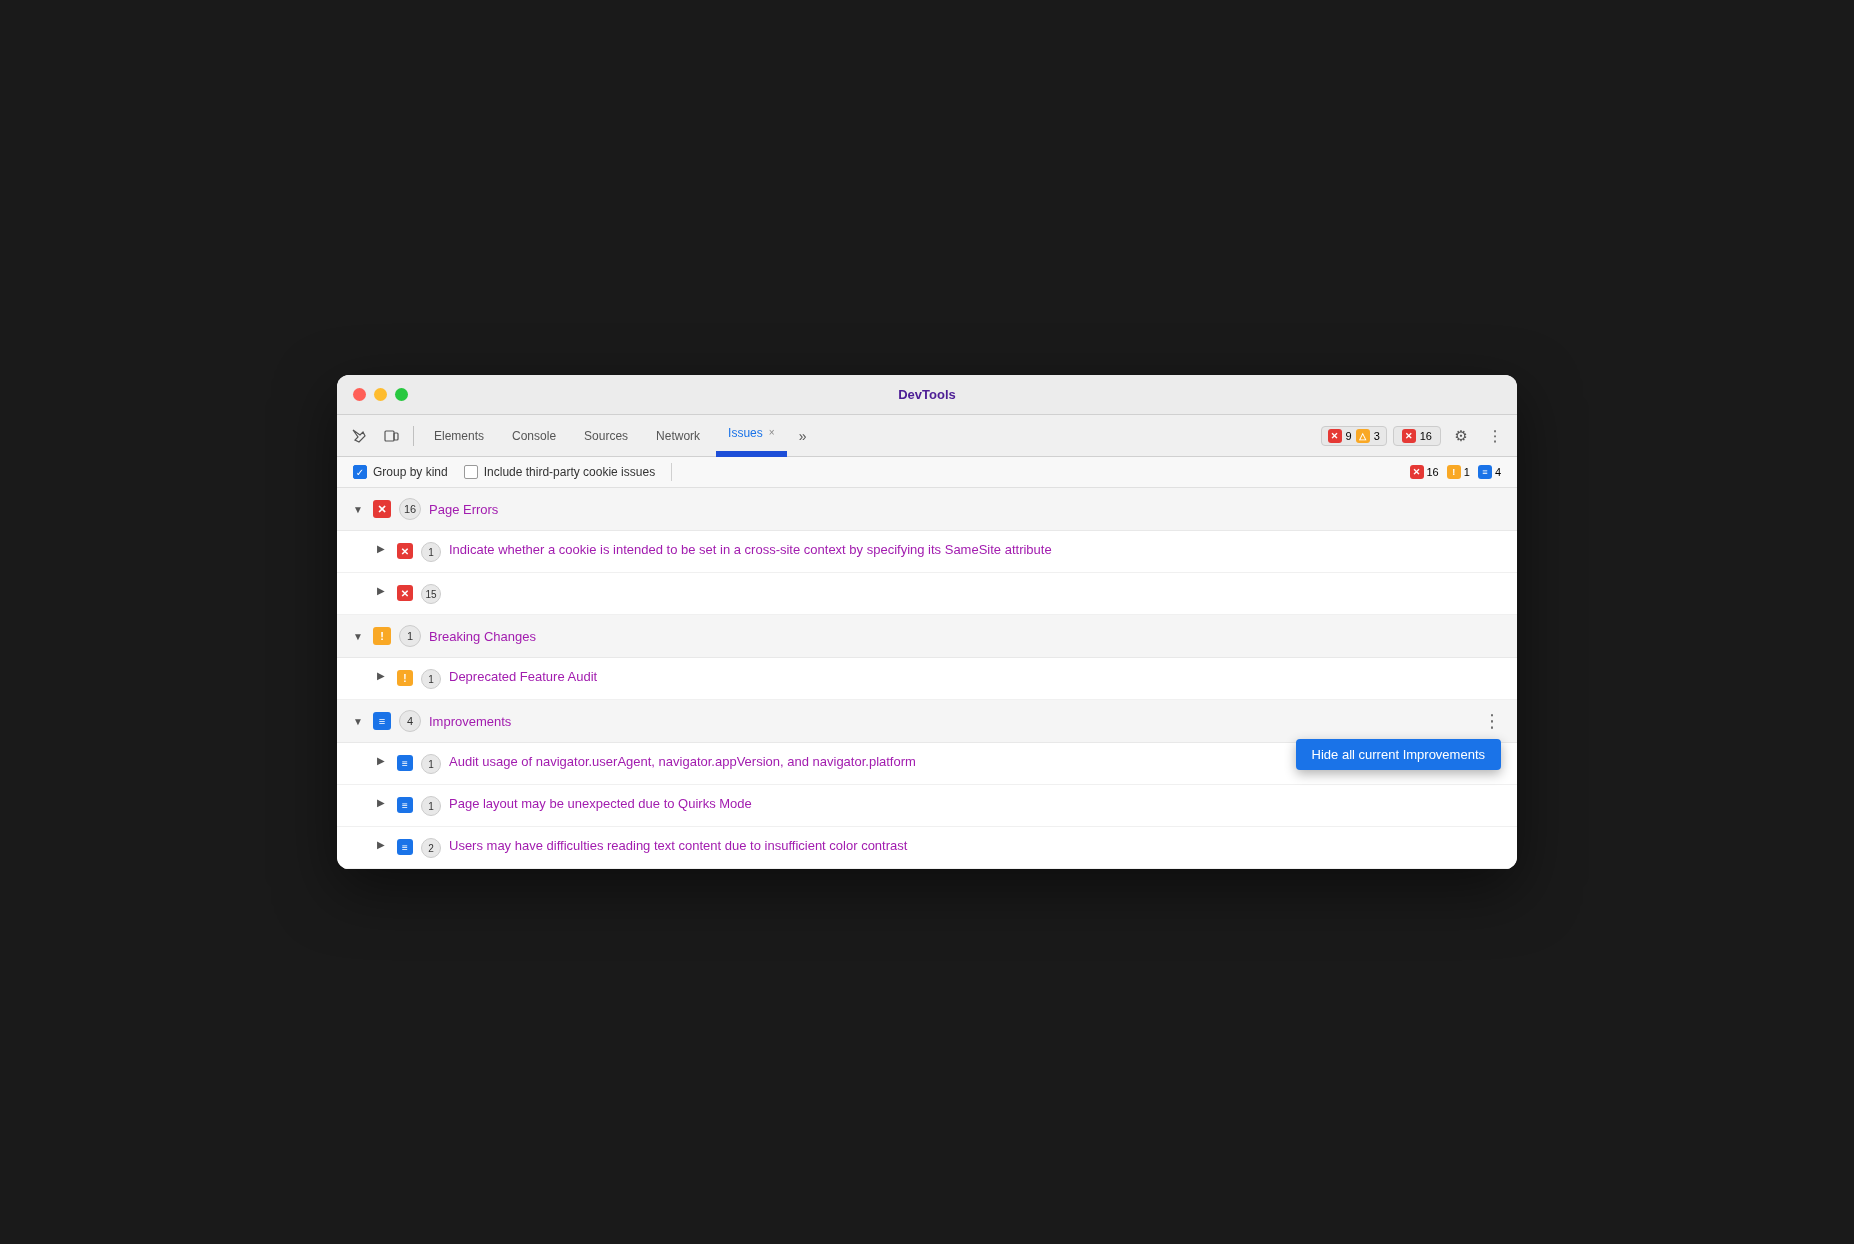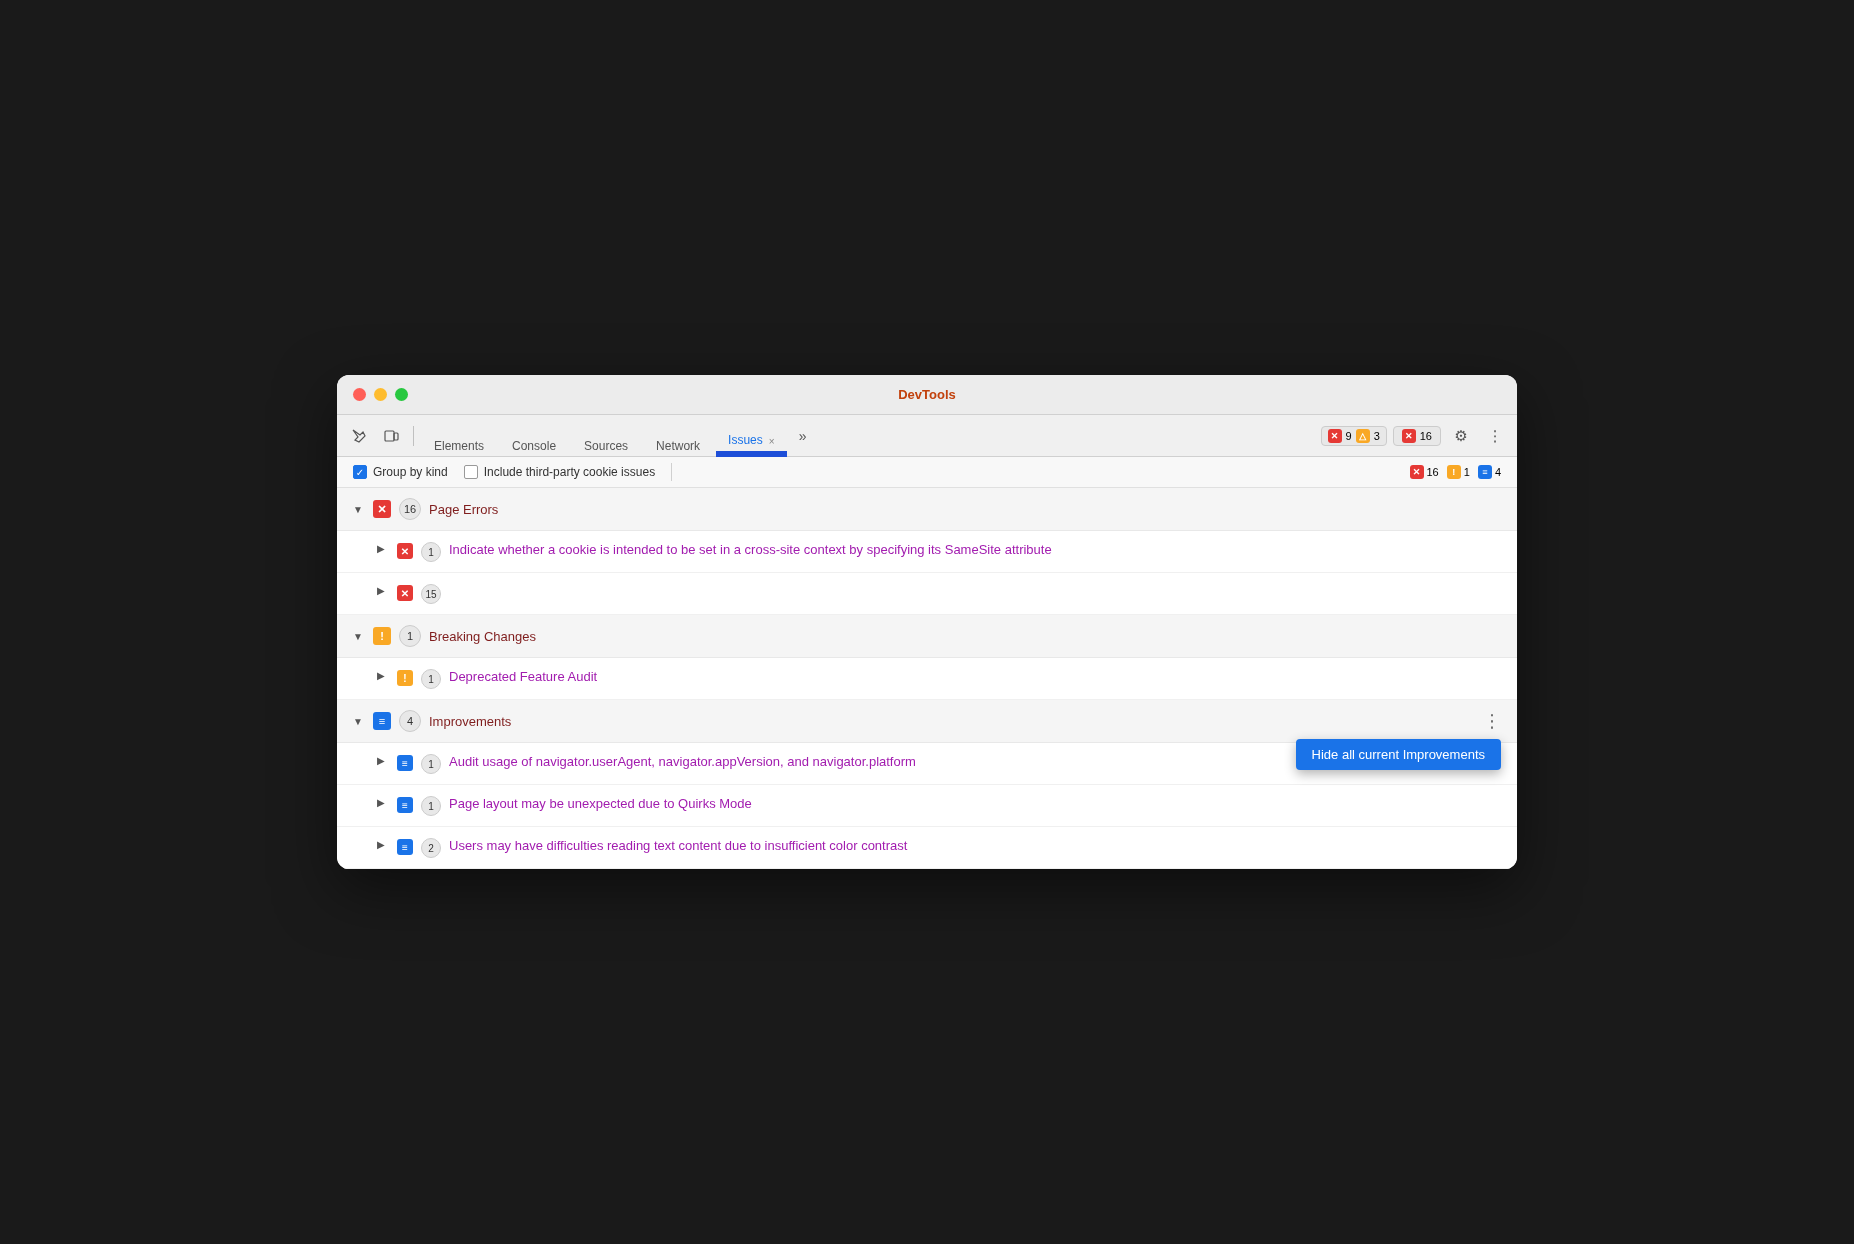--- a/index.html
+++ b/index.html
@@ -34,21 +34,21 @@
       gap: 8px;
       align-items: center;
     }
     .wc { width: 13px; height: 13px; border-radius: 50%; }
     .wc-red { background: #ff5f57; }
     .wc-yellow { background: #febc2e; }
     .wc-green { background: #28c840; }
     .title {
       font-size: 13px;
       font-weight: 600;
-      color: #c2410c;
+      color: #4c1d95;
     }
     .toolbar {
       background: #f0f0f0;
       border-bottom: 1px solid #d0d0d0;
       display: flex;
       align-items: center;
       padding: 0 8px;
       gap: 4px;
       height: 42px;
     }
@@ -63,24 +63,24 @@
       color: #555;
       font-size: 15px;
     }
     .toolbar-divider {
       width: 1px;
       height: 20px;
       background: #c0c0c0;
       margin: 0 4px;
     }
     .tab {
-      padding: 4px 12px;
+      padding: 12px 12px;
       height: 42px;
       display: flex;
-      align-items: flex-end;
+      align-items: center;
       font-size: 12px;
       color: #555;
       cursor: pointer;
       white-space: nowrap;
       position: relative;
     }
     .tab.active {
       color: #1a73e8;
       border-bottom: 6px solid #1d4ed8;
     }
@@ -249,21 +249,21 @@
       border: 1px solid #ccc;
       display: flex;
       align-items: center;
       justify-content: center;
       font-size: 11px;
       color: #333;
     }
     .section-title {
       font-size: 13px;
       font-weight: 500;
-      color: #7f1d1d;
+      color: #a21caf;
     }
     .section-icon-red {
       background: #e53935;
       color: white;
       border-radius: 3px;
       width: 18px;
       height: 18px;
       display: flex;
       align-items: center;
       justify-content: center;

